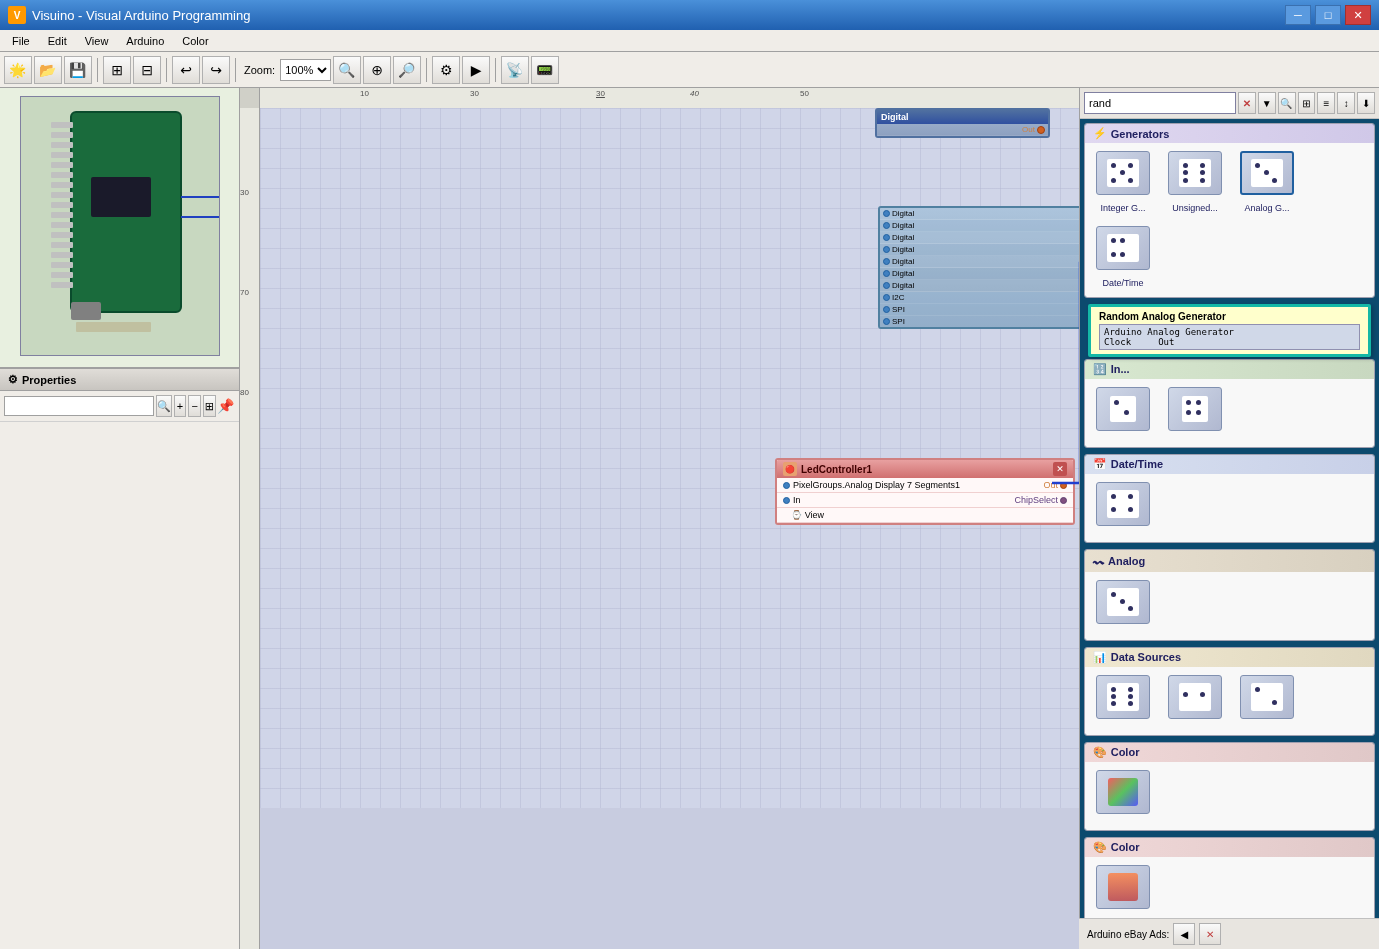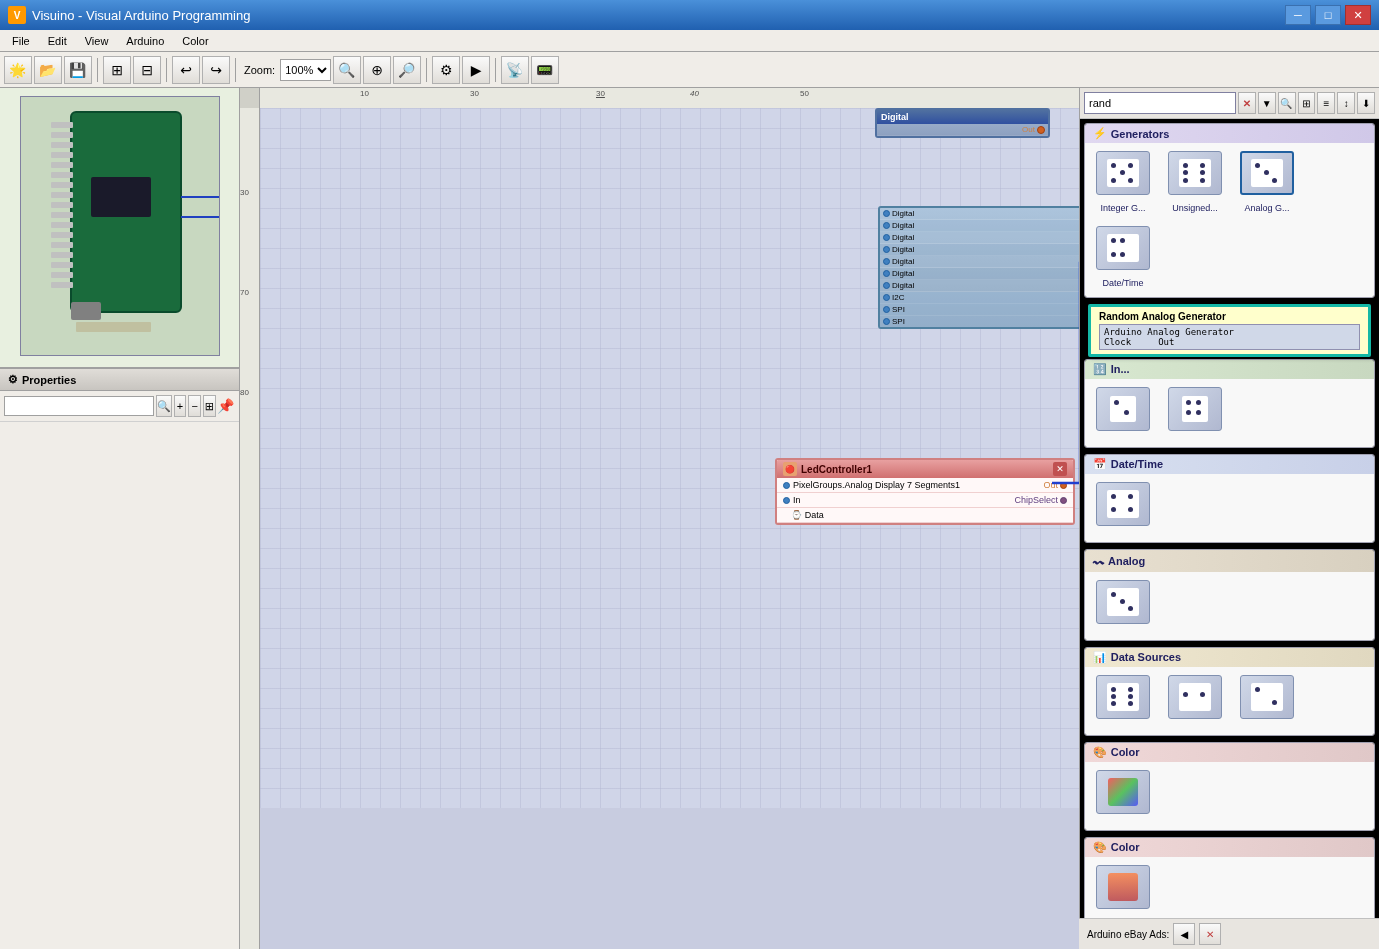--- a/index.html
+++ b/index.html
@@ -56,21 +56,21 @@
       #d0d5e8; background-size: 20px 20px; }
     
     
     .led-controller { position: absolute; left: 515px; top: 350px; width: 300px; background: white; border: 2px solid #d08080; border-radius: 3px; }
     .led-header { background: linear-gradient(to bottom, #e8a0a0, #d07070); padding: 2px 6px; display: flex; align-items: center; justify-content: space-between; border-radius: 1px 1px 0 0; }
     .led-title { font-size: 10px; font-weight: bold; color: #400000; }
     .led-close { width: 14px; height: 14px; background: #c05050; border-radius: 2px; cursor: pointer; display: flex; align-items: center; justify-content: center; color: white; font-size: 9px; }
     .led-port { display: flex; align-items: center; padding: 2px 6px; font-size: 9px; border-bottom: 1px solid #f0d0d0; background: #fff8f8; }
     
     
-    .right-panel { width: 300px; background: #000000; border-left: 1px solid #a0a0a0; display: flex; flex-direction: column; overflow: hidden; }
+    .right-panel { width: 300px; background: #0c4a6e; border-left: 1px solid #a0a0a0; display: flex; flex-direction: column; overflow: hidden; }
     .search-bar { display: flex; align-items: center; padding: 4px; gap: 2px; background: #e8e5e0; border-bottom: 1px solid #c0c0c0; }
     .search-input { flex: 1; height: 22px; border: 1px solid #8080a0; font-size: 11px; padding: 0 4px; }
     .search-btn { width: 22px; height: 22px; background: linear-gradient(to bottom, #fafafa, #e0ddd8); border: 1px solid #b0b0b0; cursor: pointer; display: flex; align-items: center; justify-content: center; font-size: 10px; }
     
     .component-list { flex: 1; overflow-y: auto; padding: 4px; }
     .comp-section { margin-bottom: 6px; border: 1px solid #a0a0b0; border-radius: 3px; overflow: hidden; }
     .comp-section-header { background: linear-gradient(to bottom, #c8d0e0, #b0b8d0); padding: 3px 8px; font-size: 11px; font-weight: bold; color: #202060; display: flex; align-items: center; gap: 4px; }
     .comp-grid { display: flex; flex-wrap: wrap; padding: 4px; gap: 4px; background: #f8f8f8; }
     .comp-item { width: 68px; display: flex; flex-direction: column; align-items: center; cursor: pointer; padding: 3px; border: 1px solid transparent; border-radius: 3px; }
     .comp-label { font-size: 9px; text-align: center; color: #202060; margin-top: 8px; word-break: break-word; line-height: 1.2; }
@@ -310,21 +310,21 @@
               <span style="font-size:9px;margin-left:auto;color:#d08040;">Out</span>
               <div style="width:7px;height:7px;border-radius:50%;background:#d06020;border:1px solid #a04010;margin-left:2px;"></div>
             </div>
             <div class="led-port">
               <div style="width:7px;height:7px;border-radius:50%;background:#4080c0;border:1px solid #2060a0;margin-right:3px;"></div>
               <span style="font-size:9px;">In</span>
               <span style="font-size:9px;margin-left:auto;color:#604080;">ChipSelect</span>
               <div style="width:7px;height:7px;border-radius:50%;background:#805080;border:1px solid #604070;margin-left:2px;"></div>
             </div>
             <div class="led-port">
-              <span style="font-size:9px;margin-left:8px;">⌚ Data</span>
+              <span style="font-size:9px;margin-left:8px;">⌚ View</span>
             </div>
           </div>
 
           <svg style="position:absolute;top:0;left:0;width:100%;height:700px;pointer-events:none;">
 
             <path d="M 792 375 L 820 375 L 820 155 L 1040 155 L 1040 370" fill="none" stroke="#2040d0" stroke-width="2.5"></path>
 
             <path d="M 820 395 L 880 395" fill="none" stroke="#2040d0" stroke-width="2"></path>
           </svg>
 

